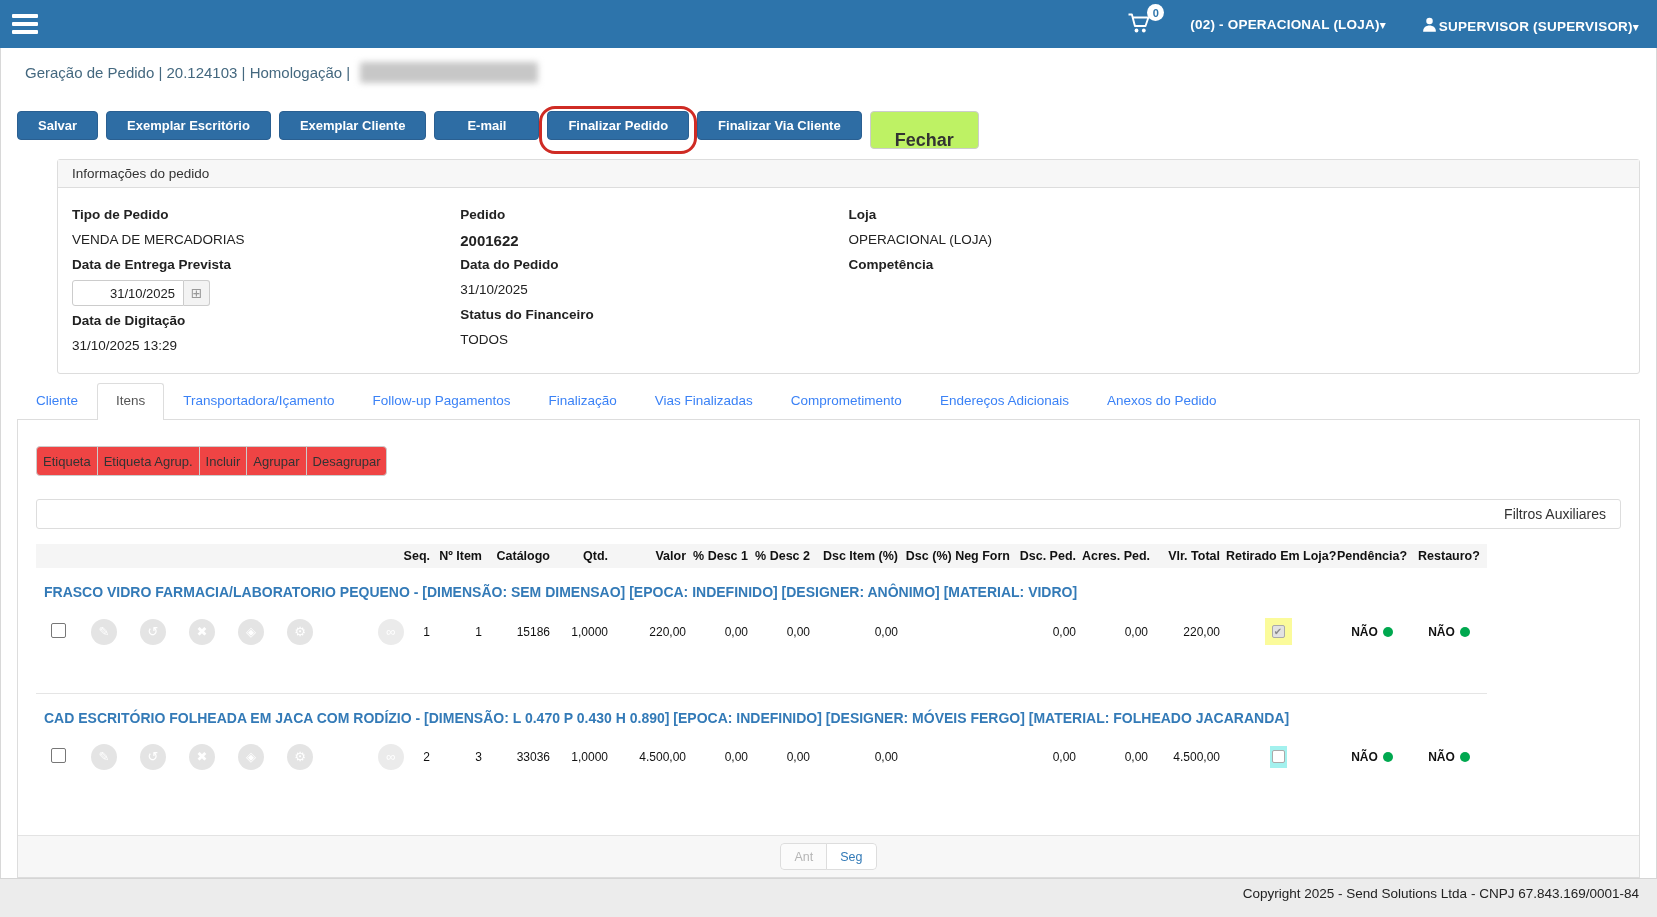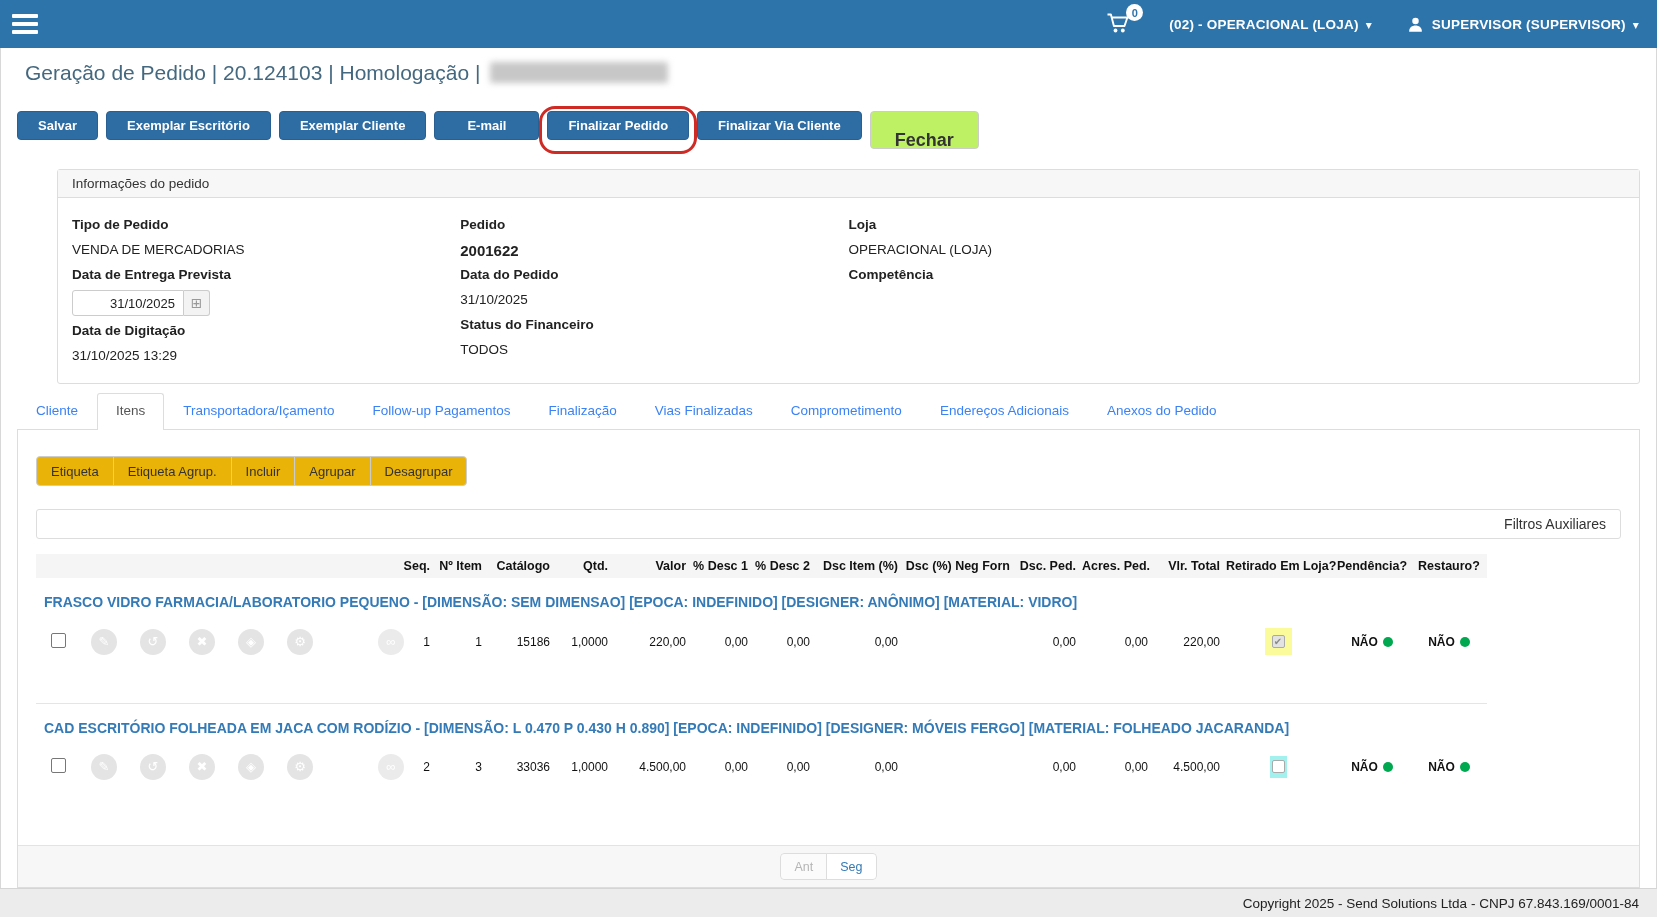--- a/index.html
+++ b/index.html
@@ -12,37 +12,37 @@
     justify-content:space-between; padding:0 18px 0 12px; flex:0 0 auto; }
   .hamburger { width:26px; height:20px; display:flex; flex-direction:column;
     justify-content:space-between; cursor:pointer; }
   .hamburger span { display:block; height:4px; background:#fff; border-radius:1px; }
   .nav-right { display:flex; align-items:center; gap:34px; }
   .cart { position:relative; width:30px; height:26px; cursor:pointer; }
   .cart svg { width:26px; height:24px; }
   .cart-badge { position:absolute; top:-7px; right:-8px; min-width:17px; height:17px;
     background:#fff; color:#2d74ab; border-radius:50%; font-size:11px; font-weight:bold;
     display:flex; align-items:center; justify-content:center; padding:0 3px; }
-  .nav-dd { display:flex; align-items:center; gap:7px; color:#fff; font-size:13.5px;
+  .nav-dd { display:flex; align-items:flex-end; color:#fff; font-size:13.5px;
     font-weight:bold; letter-spacing:.2px; cursor:pointer; }
   .nav-dd svg { width:19px; height:19px; }
   .caret::after { content:"▾"; color:#fff; font-size:12px; }
 
   
   .crumb-bar { height:49px; background:#fff; border-left:1px solid #d8d8d8;
     border-right:1px solid #d8d8d8; display:flex; align-items:center; padding:0 24px; flex:0 0 auto; }
-  .crumb-text { font-size:21px; color:#44687f; }
+  .crumb-text { font-size:15px; color:#44687f; }
   .redacted { display:inline-block; width:178px; height:21px; margin-left:10px;
     background:#c7c7c7; border-radius:2px; filter:blur(3px); vertical-align:middle; }
 
   
   .content { flex:1 1 auto; background:#fff; border-left:1px solid #d8d8d8;
     border-right:1px solid #d8d8d8; padding:14px 16px 0; }
 
-  .btn-row { display:flex; gap:8px; margin-bottom:20px; }
+  .btn-row { display:flex; gap:8px; margin-bottom:10px; }
   .btn-p { background:#2e6da4; border:1px solid #2a5f91; color:#fff; font-size:13px;
     font-weight:bold; border-radius:4px; height:29px; padding:0 20px; cursor:pointer;
     font-family:inherit; }
   .btn-default { background:#bef264; border:1px solid #ccc; color:#333; font-size:18px;
     font-weight:bold; border-radius:4px; height:29px; padding:18px 24px; cursor:pointer;
     font-family:inherit; }
   .anno-wrap { position:relative; display:inline-block; }
   .anno { position:absolute; inset:-5px -8px; border:3px solid #cf2b24; border-radius:16px;
     pointer-events:none; }
 
@@ -69,22 +69,22 @@
   .tab { padding:9px 18px; font-size:13.5px; color:#3b82f6; cursor:pointer;
     border:1px solid transparent; border-bottom:none; white-space:nowrap; }
   .tab.active { background:#fff; color:#555; border-color:#ddd; border-radius:3px 3px 0 0;
     margin-bottom:-1px; }
 
   
   .tab-panel { border:1px solid #ddd; border-top:none; min-height:458px; display:flex;
     flex-direction:column; }
   .tp-inner { padding:26px 18px 0; }
   .btn-group { display:inline-flex; margin-bottom:23px; }
-  .btn-g { background:#eab308; border:1px solid #ccc; color:#333; font-size:13px; height:30px;
-    padding:0 14px; cursor:pointer; font-family:inherit; margin-left:-1px; }
+  .btn-g { background:#ef4444; border:1px solid #ccc; color:#333; font-size:13px; height:30px;
+    padding:0 6px; cursor:pointer; font-family:inherit; margin-left:-1px; }
   .btn-g:first-child { border-radius:4px 0 0 4px; margin-left:0; }
   .btn-g:last-child { border-radius:0 4px 4px 0; }
   .filters-bar { border:1px solid #ddd; border-radius:3px; background:#fff; padding:6px 14px;
     font-size:14px; color:#333; margin-bottom:15px; cursor:pointer;text-align:right; }
 
   
   table { border-collapse:collapse; width:1451px; table-layout:fixed; }
   thead td { background:#f5f5f5; font-weight:bold; font-size:12.5px; color:#111;
     padding:5px 3px; white-space:nowrap; }
   td.num { text-align:right; }

